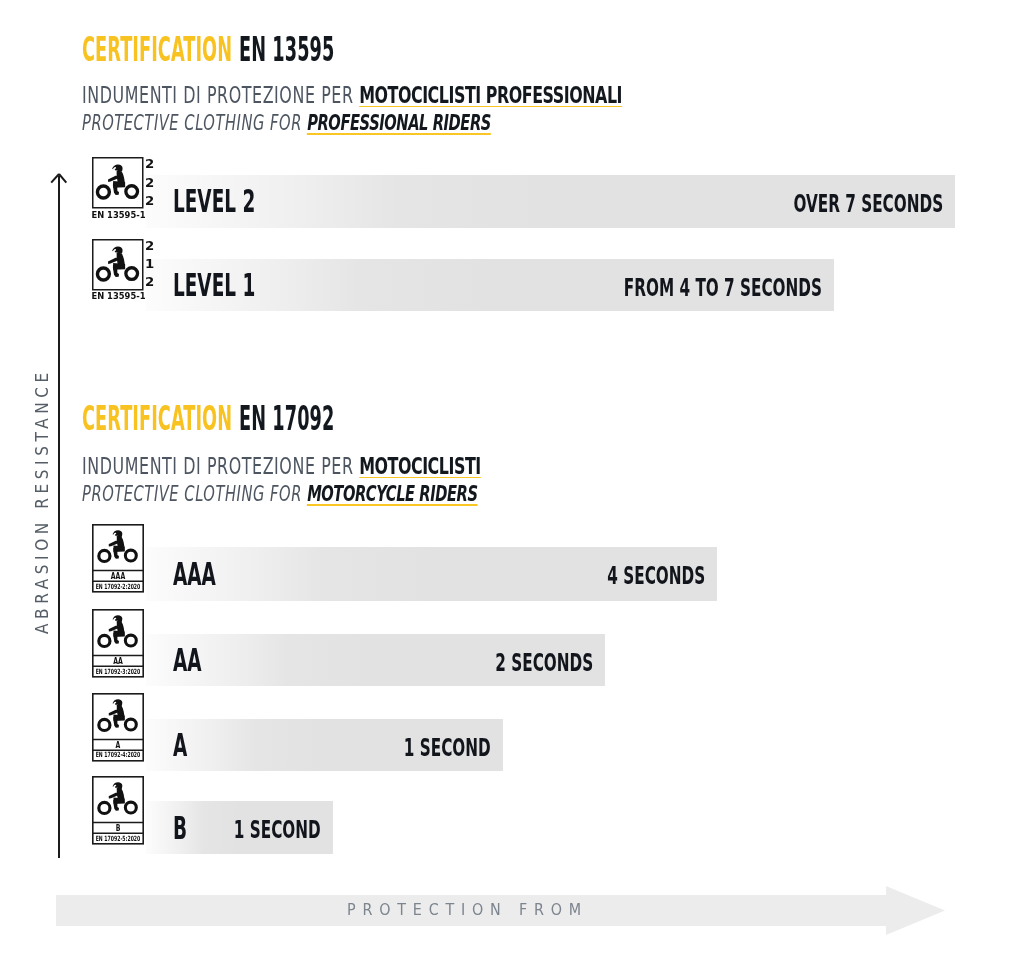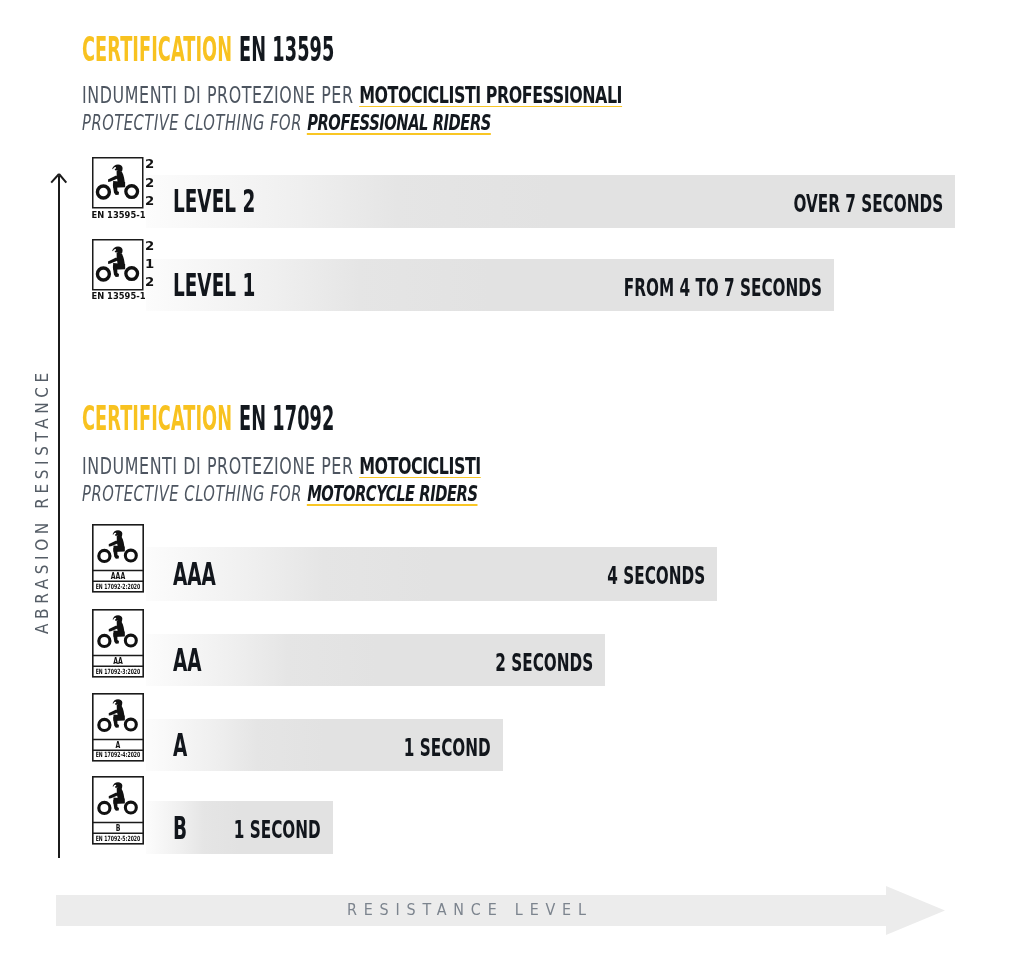--- a/index.html
+++ b/index.html
@@ -110,21 +110,21 @@
 
   <svg class="abs" style="left:44px;top:170px;" width="32" height="692">
     <line x1="15" y1="6" x2="15" y2="688" stroke="#1b1b1b" stroke-width="2"></line>
     <path d="M15 4 L7.2 12.6 M15 4 L22.3 12.6" stroke="#1b1b1b" stroke-width="2" fill="none" stroke-linecap="butt"></path>
   </svg>
   <div class="yaxis-text" style="left:32.4px;top:634px;transform:rotate(-90deg);">ABRASION RESISTANCE</div>
 
   <svg class="abs" style="left:50px;top:880px;" width="904" height="60">
     <path d="M6 15 L836 15 L836 6 L895 30.5 L836 55 L836 46 L6 46 Z" fill="#ececec"></path>
   </svg>
-  <div class="xarrow-text" style="left:347px;top:900px;">RESISTANCE LEVEL</div>
+  <div class="xarrow-text" style="left:347px;top:900px;">PROTECTION FROM</div>
 
   <div class="badge" style="left:92px;top:157px;">
     <svg class="bsvg" width="53" height="52" viewBox="0 0 53 52">
       <rect x="0.75" y="0.75" width="50" height="50" fill="#fff" stroke="#1b1b1b" stroke-width="1.5"></rect>
       <g fill="#111" transform="translate(-92,-158)">
         <circle cx="103.4" cy="193.0" r="5.95" stroke-width="3.4" fill="none" stroke="#111"></circle>
         <circle cx="131.7" cy="192.6" r="5.85" stroke-width="3.3" fill="none" stroke="#111"></circle>
         <path d="M118 165.5c2.6 0 4.6 1.6 4.6 3.6 0 1.3-.3 2.6-.7 3.5l-4.3.55-.25-2.1-1.85.55-.9-1.3 1.55-.95-.45-1.25c-.65-.15-1.35.1-1.85.6-.45.45-.8 1.05-1 1.6l-.65-.45c.75-2.6 3-4.35 5.8-4.35z"></path>
         <path d="M116.6 171.3l5.3 1.5c1 1.8 1.7 3.7 2.1 5.6.5 2.3.8 4.4.85 6.1l.05 2.9-6.1.3c-1-3.3-1.8-7.8-2.1-10.9z"></path>
         <path d="M116.1 176.6l2.9 2.5-8.5 3.4-2.3.4-.2-2.4 2-1.1z"></path>

